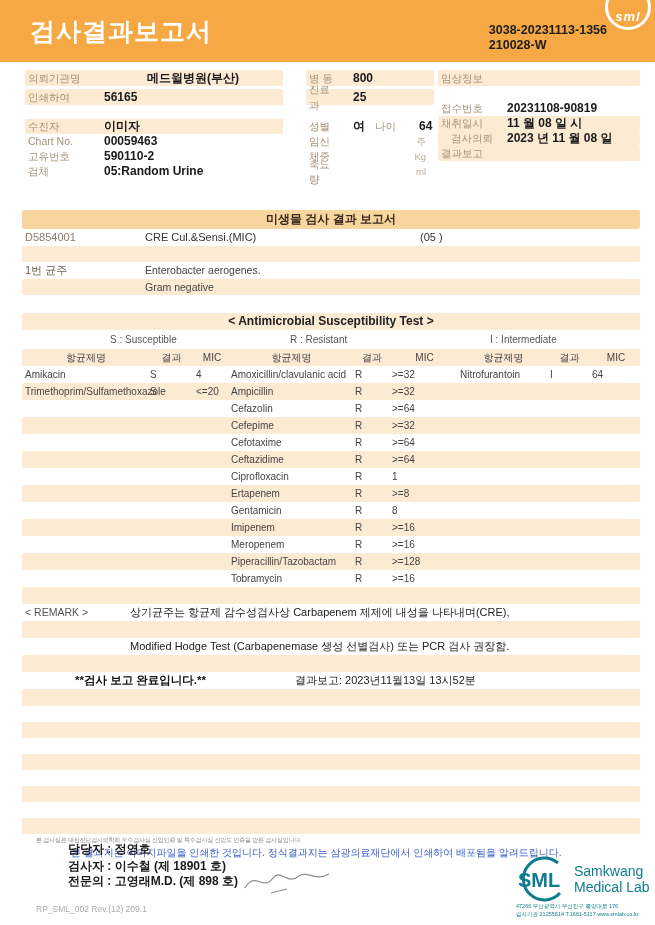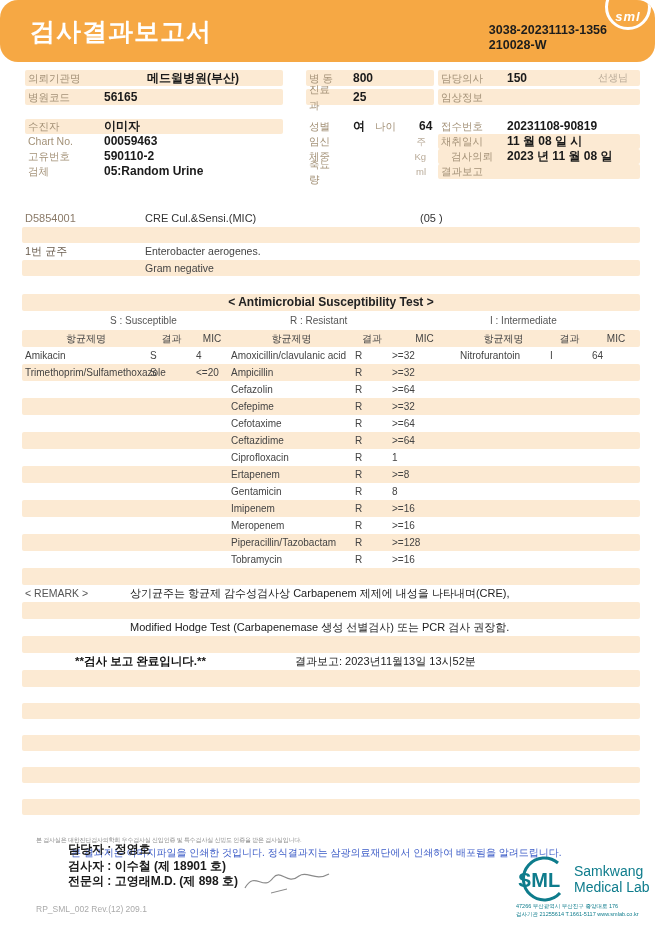--- a/index.html
+++ b/index.html
@@ -4,21 +4,21 @@
 <style>
   :root{
     --banner:#F6A844; --stripe:#FCEAD3; --band-strong:#F9D6A0;
     --label:#A39177; --value:#1a1a1a; --teal:#0E7C8C; --blue:#3b5bc7;
   }
   *{margin:0;padding:0;box-sizing:border-box;}
   html,body{background:#fff;}
   .page{position:relative;width:655px;height:925px;background:#fff;overflow:hidden;
         font-family:"Liberation Sans","DejaVu Sans",sans-serif;color:#222;}
   
-  .banner{position:absolute;left:0;top:0;width:655px;height:62px;background:var(--banner);overflow:hidden;border-radius:18px;}
+  .banner{position:absolute;left:0;top:0;width:655px;height:62px;background:var(--banner);overflow:hidden;}
   .banner-title{position:absolute;left:30px;top:15px;font-size:25px;font-weight:bold;color:#fff;letter-spacing:1px;}
   .banner-nums{position:absolute;right:48px;top:23px;font-size:12.5px;font-weight:bold;color:#1d1d1d;line-height:15px;text-align:left;}
   .banner-logo{position:absolute;right:4px;top:-16px;width:46px;height:46px;border:3px solid #fff;border-radius:50%;}
   .banner-logo span{position:absolute;bottom:3px;left:0;width:100%;text-align:center;color:#fff;
         font-size:13px;font-weight:bold;font-style:italic;letter-spacing:1px;}
   
   .info{position:absolute;left:0;top:70px;width:655px;height:132px;}
   .info-col{position:absolute;top:0;}
   .col0{left:25px;width:258px;} .col1{left:306px;width:128px;} .col2{left:438px;width:202px;}
   .info-row{display:flex;align-items:center;height:15px;line-height:15px;padding-left:3px;border-radius:2px;}
@@ -85,21 +85,21 @@
     </div>
   </div>
 
   <div class="info">
     <div class="info-col col0">
         <div class="info-row band" style="margin-bottom: 3px; gap: 43px;">
           <span class="lbl" style="width: 62px;">의뢰기관명</span>
           <span class="val">메드윌병원(부산)</span>
         </div>
         <div class="info-row band" style="margin-bottom: 14px;">
-          <span class="lbl" style="width: 62px;">병원코드</span>
+          <span class="lbl" style="width: 62px;">인쇄하여</span>
           <span class="val">56165</span>
         </div>
         <div class="info-row band">
           <span class="lbl" style="width: 62px;">수진자</span>
           <span class="val">이미자</span>
         </div>
         <div class="info-row">
           <span class="lbl" style="width: 62px;">Chart No.</span>
           <span class="val">00059463</span>
         </div>
@@ -134,25 +134,20 @@
         <div class="info-row">
           <span class="lbl" style="width: 30px;">체중</span>
           <span class="unit">Kg</span>
         </div>
         <div class="info-row">
           <span class="lbl" style="width: 30px;">축뇨량</span>
           <span class="unit">ml</span>
         </div>
       </div>
     <div class="info-col col2">
-        <div class="info-row band" style="margin-bottom: 3px;">
-          <span class="lbl" style="width: 52px;">담당의사</span>
-          <span class="val">150</span>
-          <span class="suffix">선생님</span>
-        </div>
         <div class="info-row band" style="margin-bottom: 14px;">
           <span class="lbl" style="width: 52px;">임상정보</span>
         </div>
         <div class="info-row">
           <span class="lbl" style="width: 52px;">접수번호</span>
           <span class="val">20231108-90819</span>
         </div>
         <div class="info-row band">
           <span class="lbl" style="width: 52px;">채취일시</span>
           <span class="val">11 월 08 일 시</span>
@@ -162,20 +157,21 @@
           <span class="val">2023 년 11 월 08 일</span>
         </div>
         <div class="info-row band">
           <span class="lbl" style="width: 52px;">결과보고</span>
         </div>
       </div>
   </div>
 
   <div class="sheet">
 
+    <div class="sec-title">미생물 검사 결과 보고서</div>
 
     <div class="row17">
       <span class="pos code-text" style="left:3px">D5854001</span>
       <span class="pos plain" style="left:123px">CRE Cul.&amp;Sensi.(MIC)</span>
       <span class="pos plain" style="left:398px">(05 )</span>
     </div>
     <div class="row16 stripe"></div>
     <div class="row17">
       <span class="pos strain-lbl" style="left:3px">1번 균주</span>
       <span class="pos small" style="left:123px">Enterobacter aerogenes.</span>

